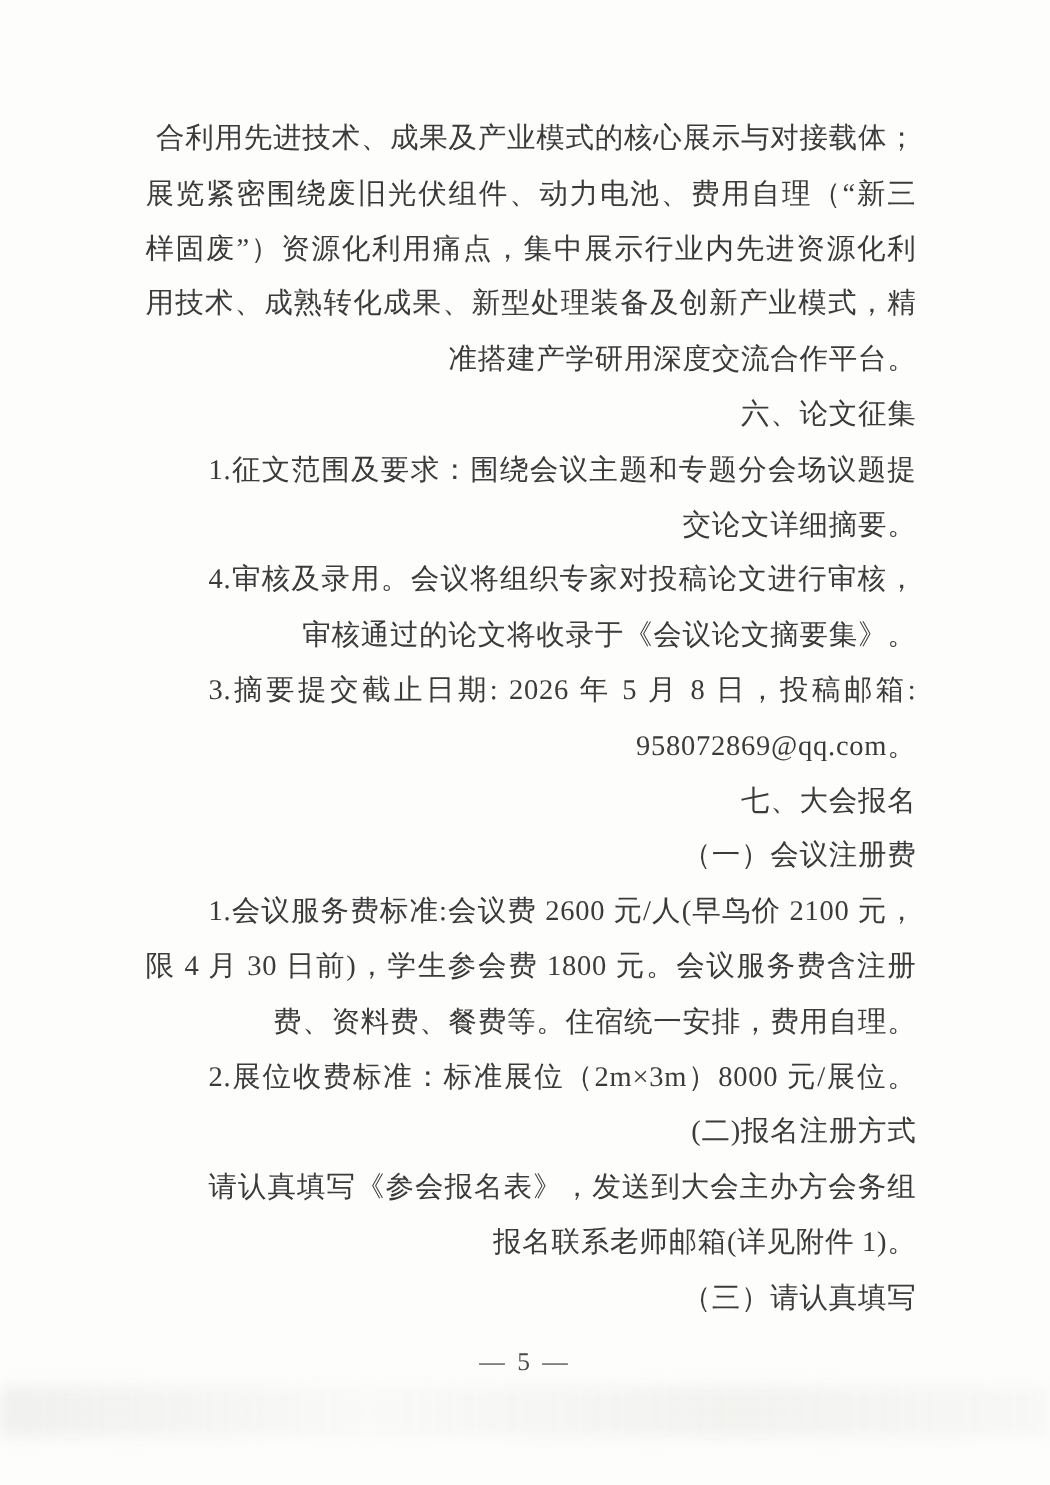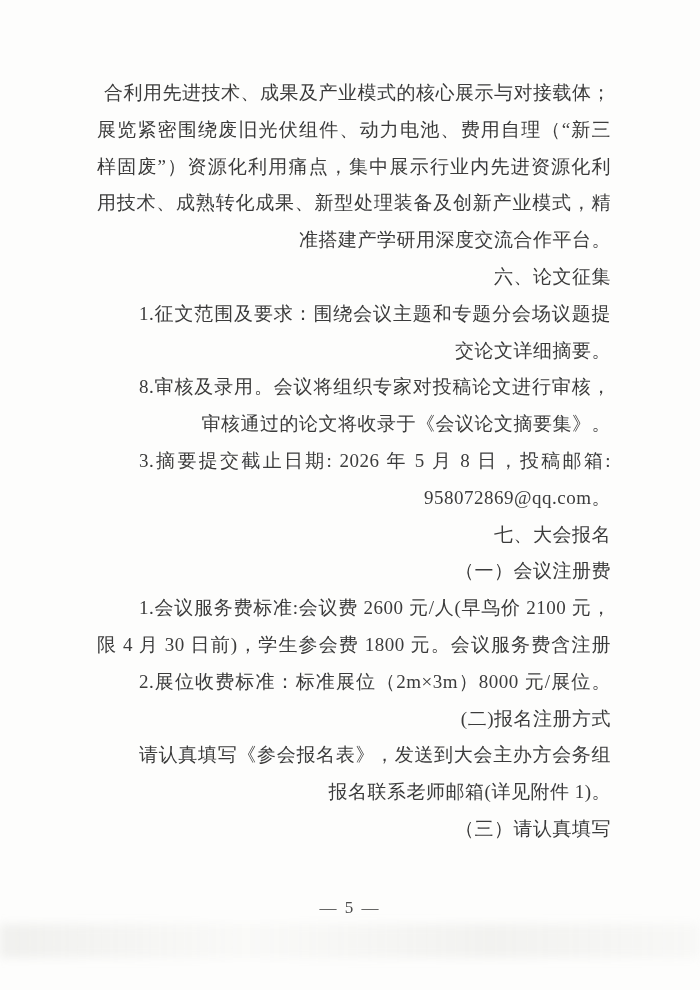--- a/index.html
+++ b/index.html
@@ -67,28 +67,29 @@
 <div class="page">
   <div class="doc" id="doc-body">
       <div class="line">合利用先进技术、成果及产业模式的核心展示与对接载体；</div>
       <div class="line stretch">展览紧密围绕废旧光伏组件、动力电池、费用自理（“新三</div>
       <div class="line stretch">样固废”）资源化利用痛点，集中展示行业内先进资源化利</div>
       <div class="line stretch">用技术、成熟转化成果、新型处理装备及创新产业模式，精</div>
       <div class="line">准搭建产学研用深度交流合作平台。</div>
       <div class="line indent">六、论文征集</div>
       <div class="line indent stretch">1.征文范围及要求：围绕会议主题和专题分会场议题提</div>
       <div class="line">交论文详细摘要。</div>
-      <div class="line indent stretch">8.审核及录用。会议将组织专家对投稿论文进行审核，</div>
+      <div class="line indent stretch">4.审核及录用。会议将组织专家对投稿论文进行审核，</div>
       <div class="line">审核通过的论文将收录于《会议论文摘要集》。</div>
       <div class="line indent stretch">3.摘要提交截止日期: 2026 年 5 月 8 日，投稿邮箱:</div>
       <div class="line">958072869@qq.com。</div>
       <div class="line indent">七、大会报名</div>
       <div class="line indent">（一）会议注册费</div>
       <div class="line indent stretch">1.会议服务费标准:会议费 2600 元/人(早鸟价 2100 元，</div>
       <div class="line stretch">限 4 月 30 日前)，学生参会费 1800 元。会议服务费含注册</div>
+      <div class="line">费、资料费、餐费等。住宿统一安排，费用自理。</div>
       <div class="line indent stretch">2.展位收费标准：标准展位（2m×3m）8000 元/展位。</div>
       <div class="line indent">(二)报名注册方式</div>
       <div class="line indent stretch">请认真填写《参会报名表》，发送到大会主办方会务组</div>
       <div class="line">报名联系老师邮箱(详见附件 1)。</div>
       <div class="line indent">（三）请认真填写</div>
     </div>
   <div class="scan-band"></div>
   <div class="page-number">— 5 —</div>
 </div>
 

